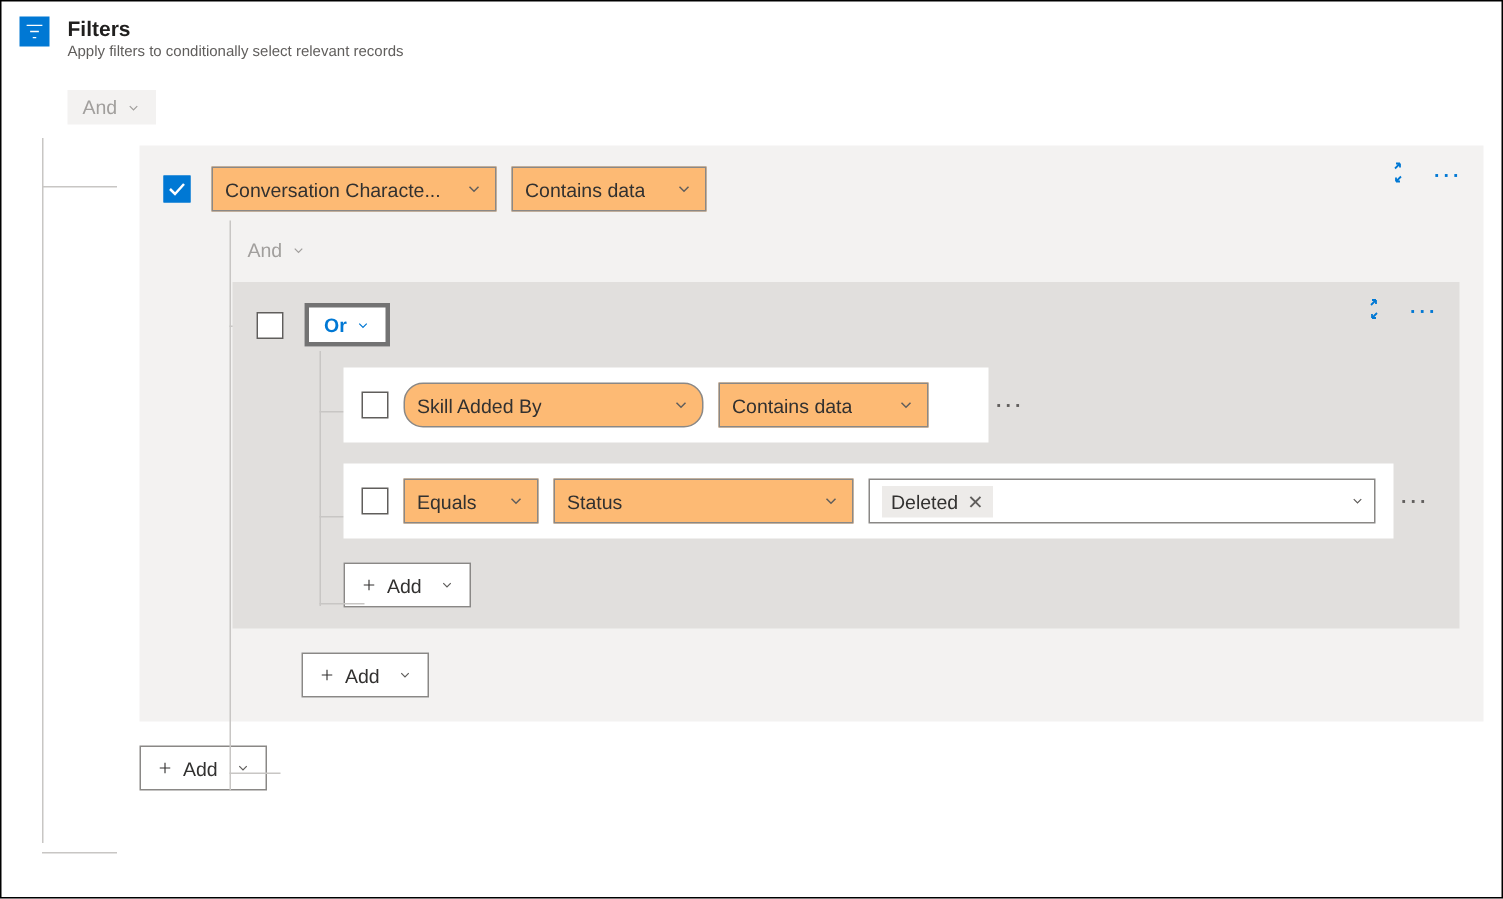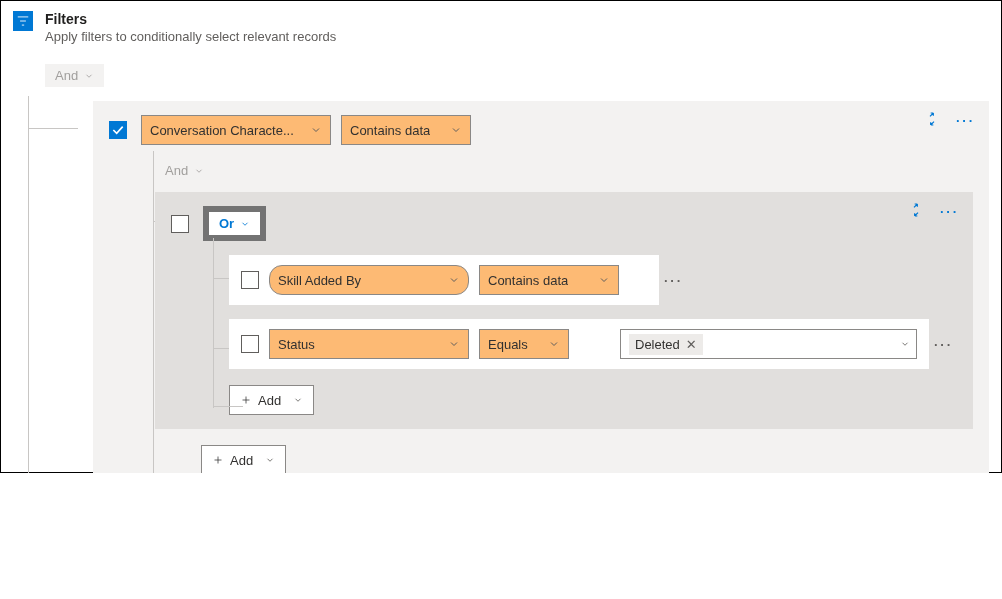--- a/index.html
+++ b/index.html
@@ -5,42 +5,42 @@
   * { box-sizing: border-box; }
   body {
     margin: 0;
     font-family: "Segoe UI", -apple-system, sans-serif;
     font-size: 13px;
     color: #323130;
     background: #fff;
   }
   .frame {
     width: 1002px;
-    height: 473px;
+    height: 599px;
     border: 1px solid #000;
     padding: 10px 12px;
     position: relative;
   }
   .header-row { display: flex; align-items: flex-start; }
   .filter-icon {
     width: 20px; height: 20px; background: #0078d4;
     display: flex; align-items: center; justify-content: center;
     margin-right: 12px;
   }
   .filter-icon svg { width: 14px; height: 14px; stroke: #fff; fill: none; stroke-width: 1.5; }
   .title { font-size: 14px; font-weight: 600; color: #201f1e; }
-  .subtitle { font-size: 13px; color: #605e5c; margin-top: 2px; }
+  .subtitle { font-size: 10px; color: #605e5c; margin-top: 2px; }
 
   .group-pill {
     display: inline-flex; align-items: center;
     padding: 4px 10px; background: #f3f2f1; color: #a19f9d;
     font-size: 13px; cursor: pointer;
   }
   .group-pill.blue {
-    background: #fff; border: 6px solid #737373; color: #0078d4; font-weight: 600;
+    background: #fff; border: 3px solid #737373; color: #0078d4; font-weight: 600;
   }
   .chev { margin-left: 6px; display:inline-flex; }
   .chev svg { width: 10px; height: 10px; }
 
   .root-area { margin-top: 20px; padding-left: 32px; position: relative; }
 
   
   .block {
     background: #f3f2f1;
     padding: 14px 16px 16px 16px;
@@ -231,37 +231,37 @@
                 <svg viewBox="0 0 24 24" fill="none" stroke-width="2">
                   <path d="M6 9l6 6 6-6"></path>
                 </svg>
               </span>
           </div>
           <span class="more-side more-icon grey">···</span>
         </div>
 
         <div class="row-card" style="width:700px;">
           <div class="cb"></div>
+          <div class="dd" style="width:90px;">
+            <span class="label">Equals</span>
+            <span class="chev">
+                <svg viewBox="0 0 24 24" fill="none" stroke-width="2">
+                  <path d="M6 9l6 6 6-6"></path>
+                </svg>
+              </span>
+          </div>
           <div class="dd" style="width:200px;">
             <span class="label">Status</span>
             <span class="chev">
                 <svg viewBox="0 0 24 24" fill="none" stroke-width="2">
                   <path d="M6 9l6 6 6-6"></path>
                 </svg>
               </span>
           </div>
-          <div class="dd" style="width:90px;">
-            <span class="label">Equals</span>
-            <span class="chev">
-                <svg viewBox="0 0 24 24" fill="none" stroke-width="2">
-                  <path d="M6 9l6 6 6-6"></path>
-                </svg>
-              </span>
-          </div>
-          <div class="multi" style="flex:1;margin-left:41px;">
+          <div class="multi" style="flex:1;">
             <div>
               <span class="chip">
                 <span>Deleted</span>
                 <span class="x">✕</span>
               </span>
             </div>
             <span class="chev">
                 <svg viewBox="0 0 24 24" fill="none" stroke-width="2" stroke="#605e5c">
                   <path d="M6 9l6 6 6-6"></path>
                 </svg>

